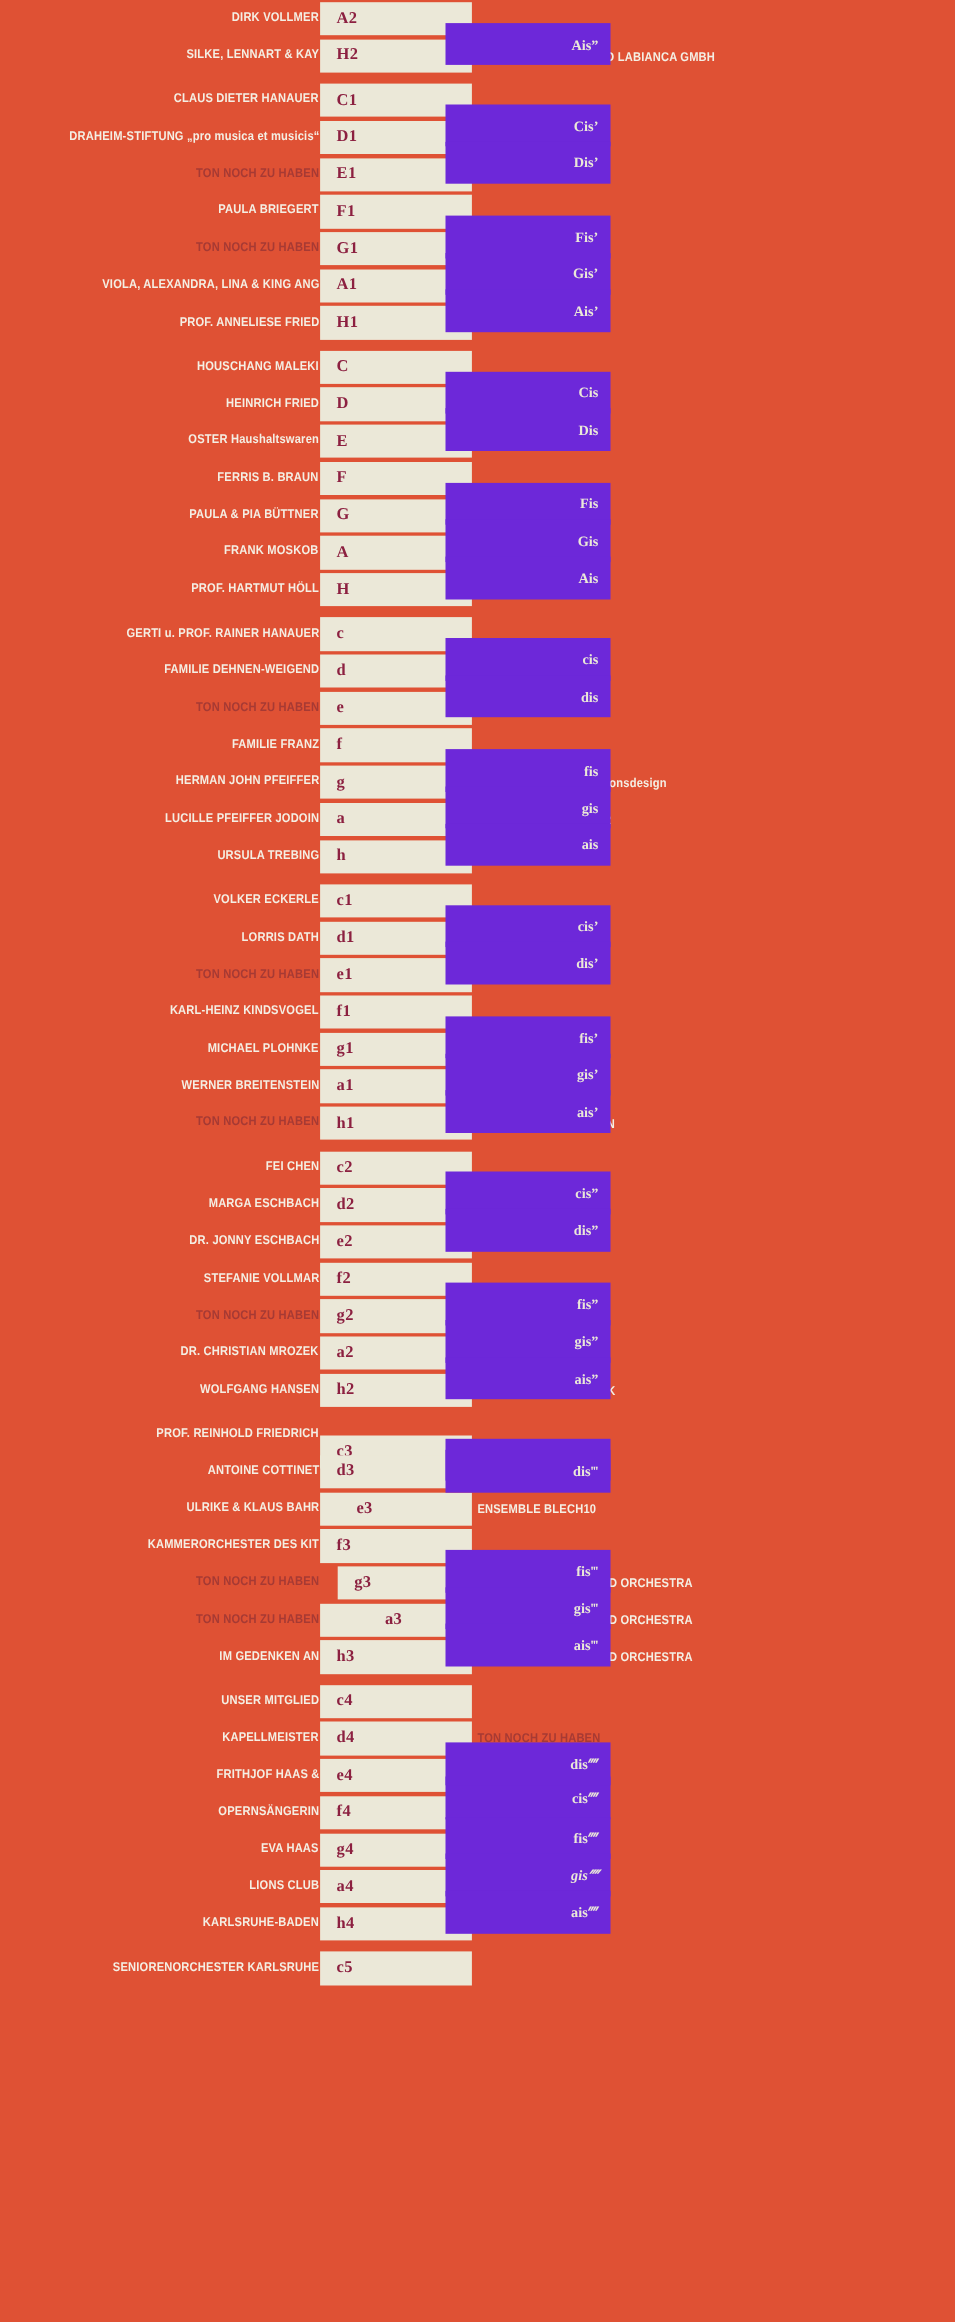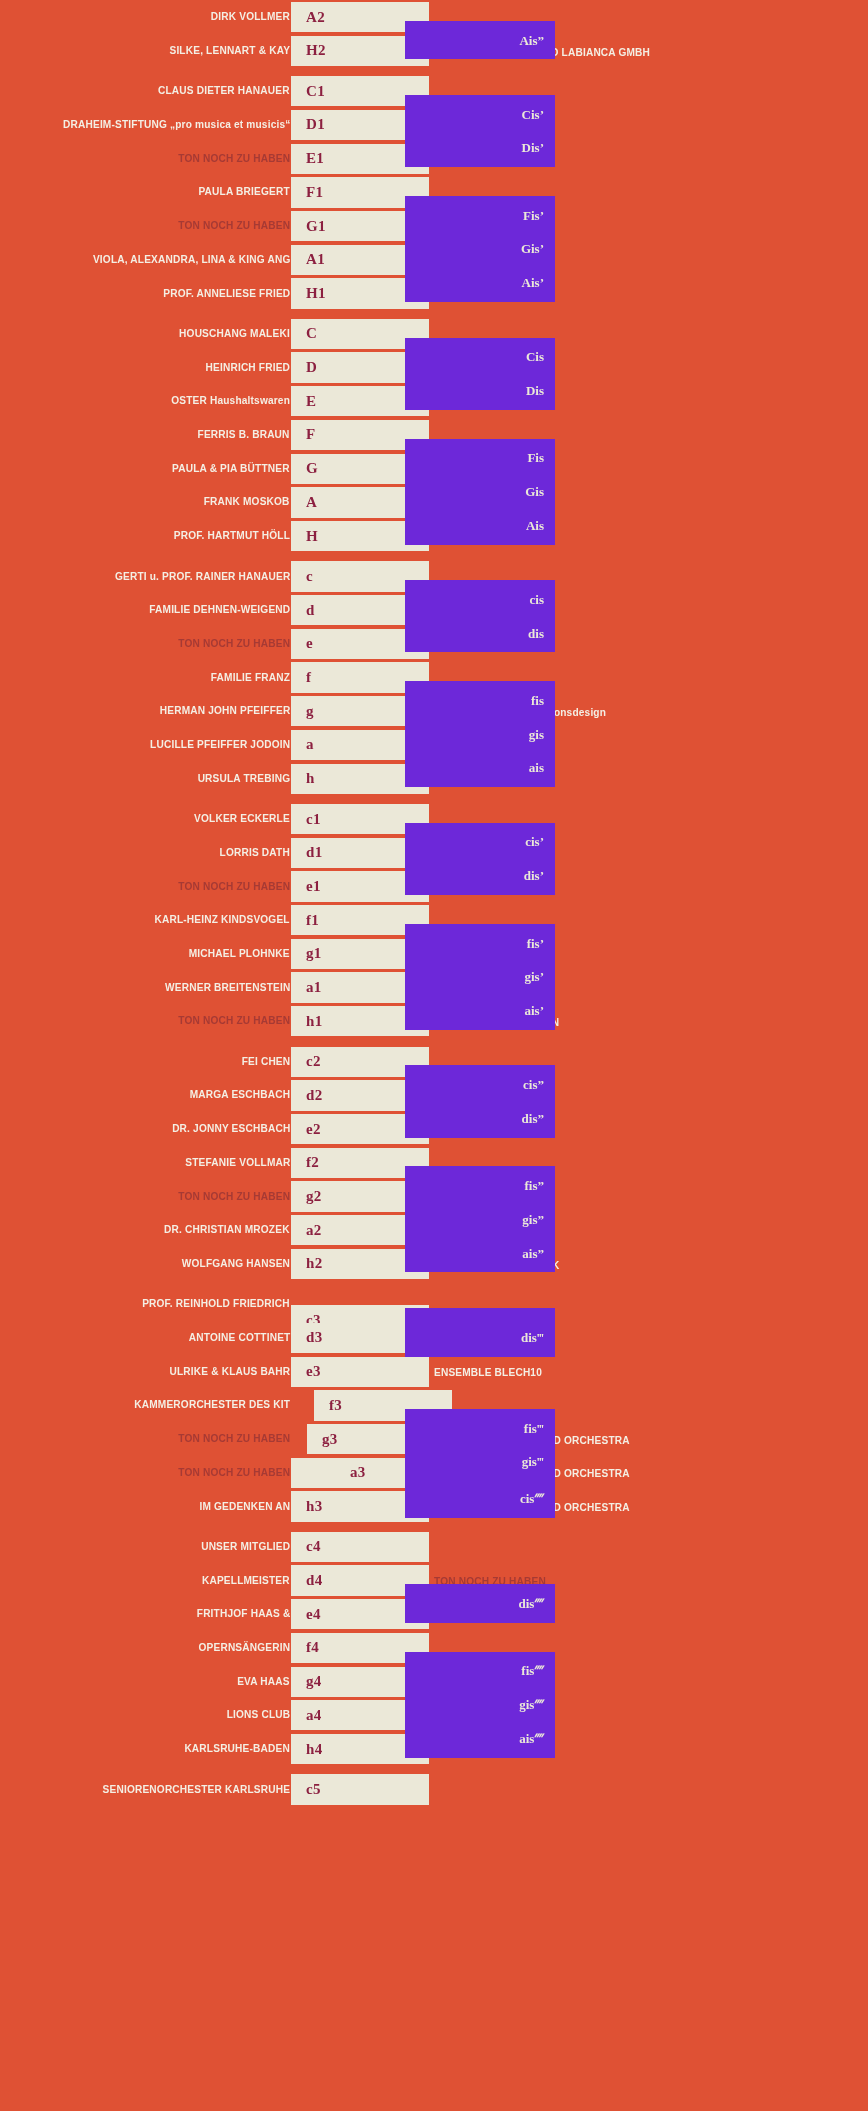--- a/index.html
+++ b/index.html
@@ -344,25 +344,25 @@
     </div>
     <div class="rname" style="top: 1259.5px;">DR. CHRISTIAN MROZEK</div>
     <div class="wkey" style="top: 1289.1px; height: 30.4px; margin-top: 16px;">
       <div class="wlabel">c3</div>
     </div>
     <div class="lname" style="top: 1298.3px;">PROF. REINHOLD FRIEDRICH</div>
     <div class="wkey" style="top: 1322.8px; height: 30.4px;">
       <div class="wlabel">d3</div>
     </div>
     <div class="lname" style="top: 1332px;">ANTOINE COTTINET</div>
-    <div class="wkey" style="top: 1356.5px; height: 30.4px;">
+    <div class="wkey" style="top: 1356.5px; height: 30.4px; padding-left: 18px;">
       <div class="wlabel">e3</div>
     </div>
     <div class="lname" style="top: 1365.7px;">ULRIKE &amp; KLAUS BAHR</div>
-    <div class="wkey" style="top: 1390.2px; height: 30.4px; margin-left: 23px;">
+    <div class="wkey" style="top: 1390.2px; height: 30.4px;">
       <div class="wlabel">f3</div>
     </div>
     <div class="lname" style="top: 1399.4px;">KAMMERORCHESTER DES KIT</div>
     <div class="wkey" style="top: 1423.9px; height: 30.4px; margin-left: 16px;">
       <div class="wlabel">g3</div>
     </div>
     <div class="lname free" style="top: 1433.1px;">TON NOCH ZU HABEN</div>
     <div class="wkey" style="top: 1457.6px; height: 30.4px; padding-left: 44px;">
       <div class="wlabel">a3</div>
     </div>
@@ -412,33 +412,33 @@
     </div>
     <div class="lname" style="top: 1675.7px;">EVA HAAS</div>
     <div class="wkey" style="top: 1700.2px; height: 30px;">
       <div class="wlabel">a4</div>
     </div>
     <div class="lname" style="top: 1709.4px;">LIONS CLUB</div>
     <div class="wkey" style="top: 1733.9px; height: 30.4px;">
       <div class="wlabel">h4</div>
     </div>
     <div class="lname" style="top: 1743.1px;">KARLSRUHE-BADEN</div>
-    <div class="bkey" style="top: 1479px; height: 38.6px; align-items: center;">
+    <div class="bkey" style="top: 1615px; height: 38.6px; align-items: center;">
       <div class="blabel">cis⁗</div>
     </div>
     <div class="rname free" style="top: 1576.2px;">TON NOCH ZU HABEN</div>
     <div class="bkey" style="top: 1584.2px; height: 38.6px;">
       <div class="blabel">dis⁗</div>
     </div>
     <div class="rname free" style="top: 1609.9px;">TON NOCH ZU HABEN</div>
     <div class="bkey" style="top: 1651.6px; height: 38.6px;">
       <div class="blabel">fis⁗</div>
     </div>
     <div class="rname free" style="top: 1677.3px;">TON NOCH ZU HABEN</div>
-    <div class="bkey" style="top: 1685.3px; height: 38.6px;">
+    <div class="bkey" style="top: 1685.3px; height: 38.6px; font-style: italic;">
       <div class="blabel">gis⁗</div>
     </div>
     <div class="rname free" style="top: 1711px;">TON NOCH ZU HABEN</div>
     <div class="bkey" style="top: 1719px; height: 38.6px;">
       <div class="blabel">ais⁗</div>
     </div>
     <div class="rname free" style="top: 1744.7px;">TON NOCH ZU HABEN</div>
     <div class="wkey" style="top: 1774.3px; height: 30.4px;">
       <div class="wlabel">c5</div>
     </div>

